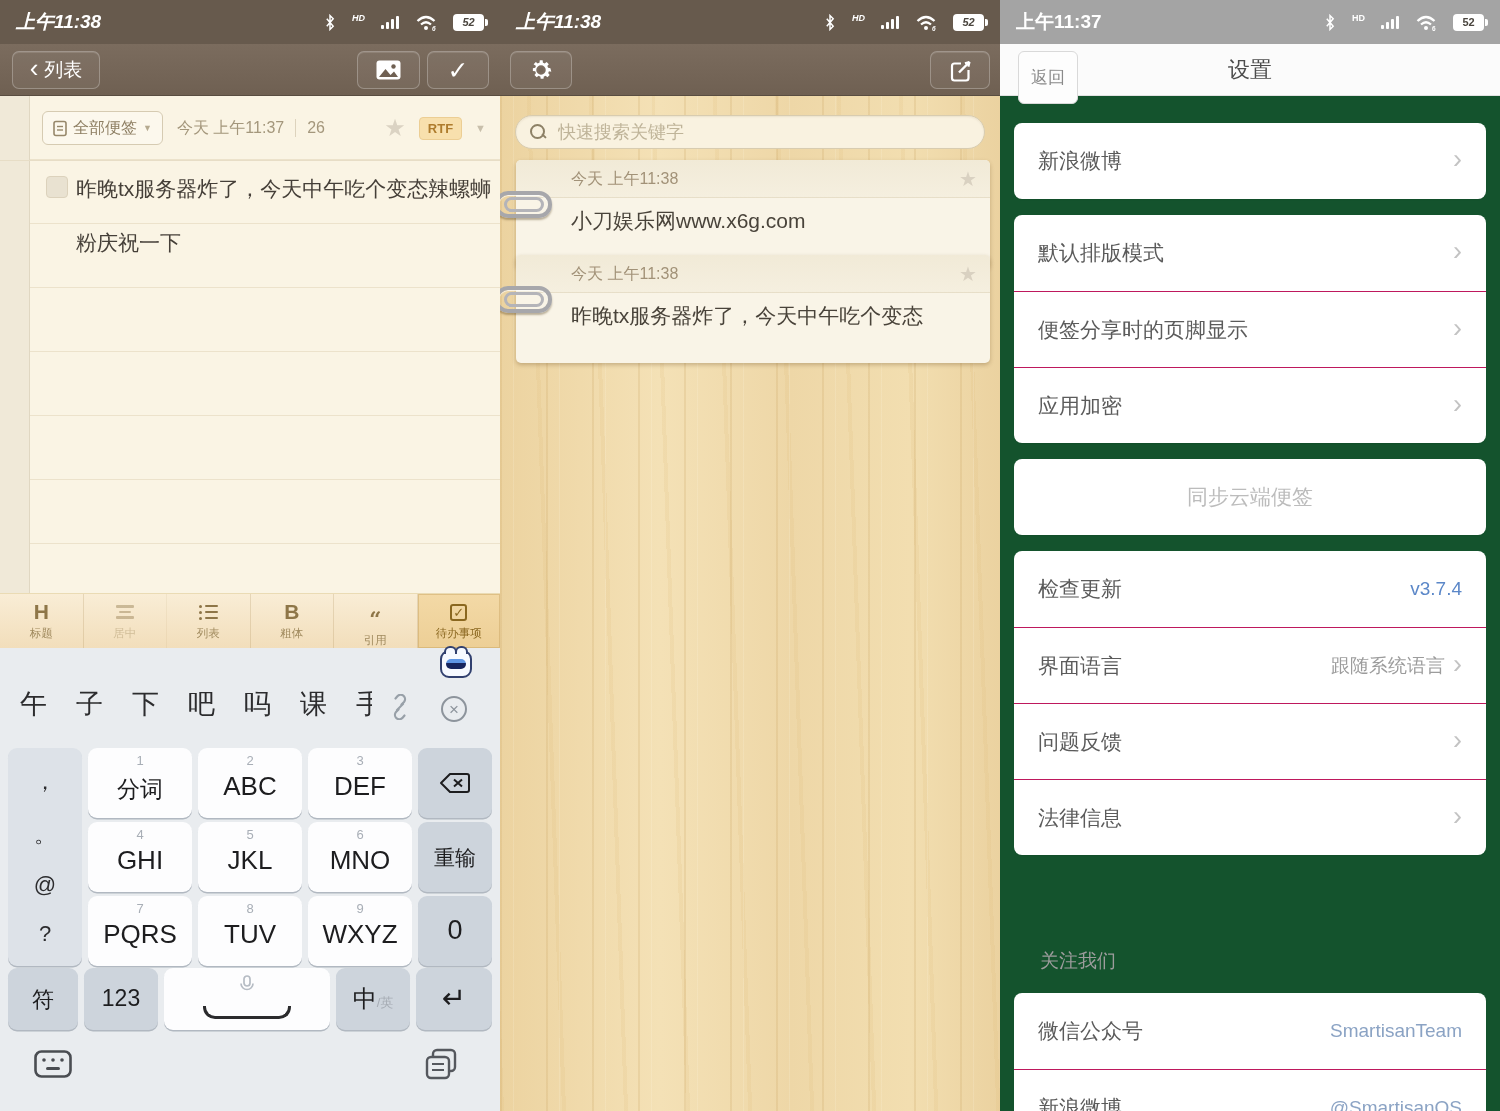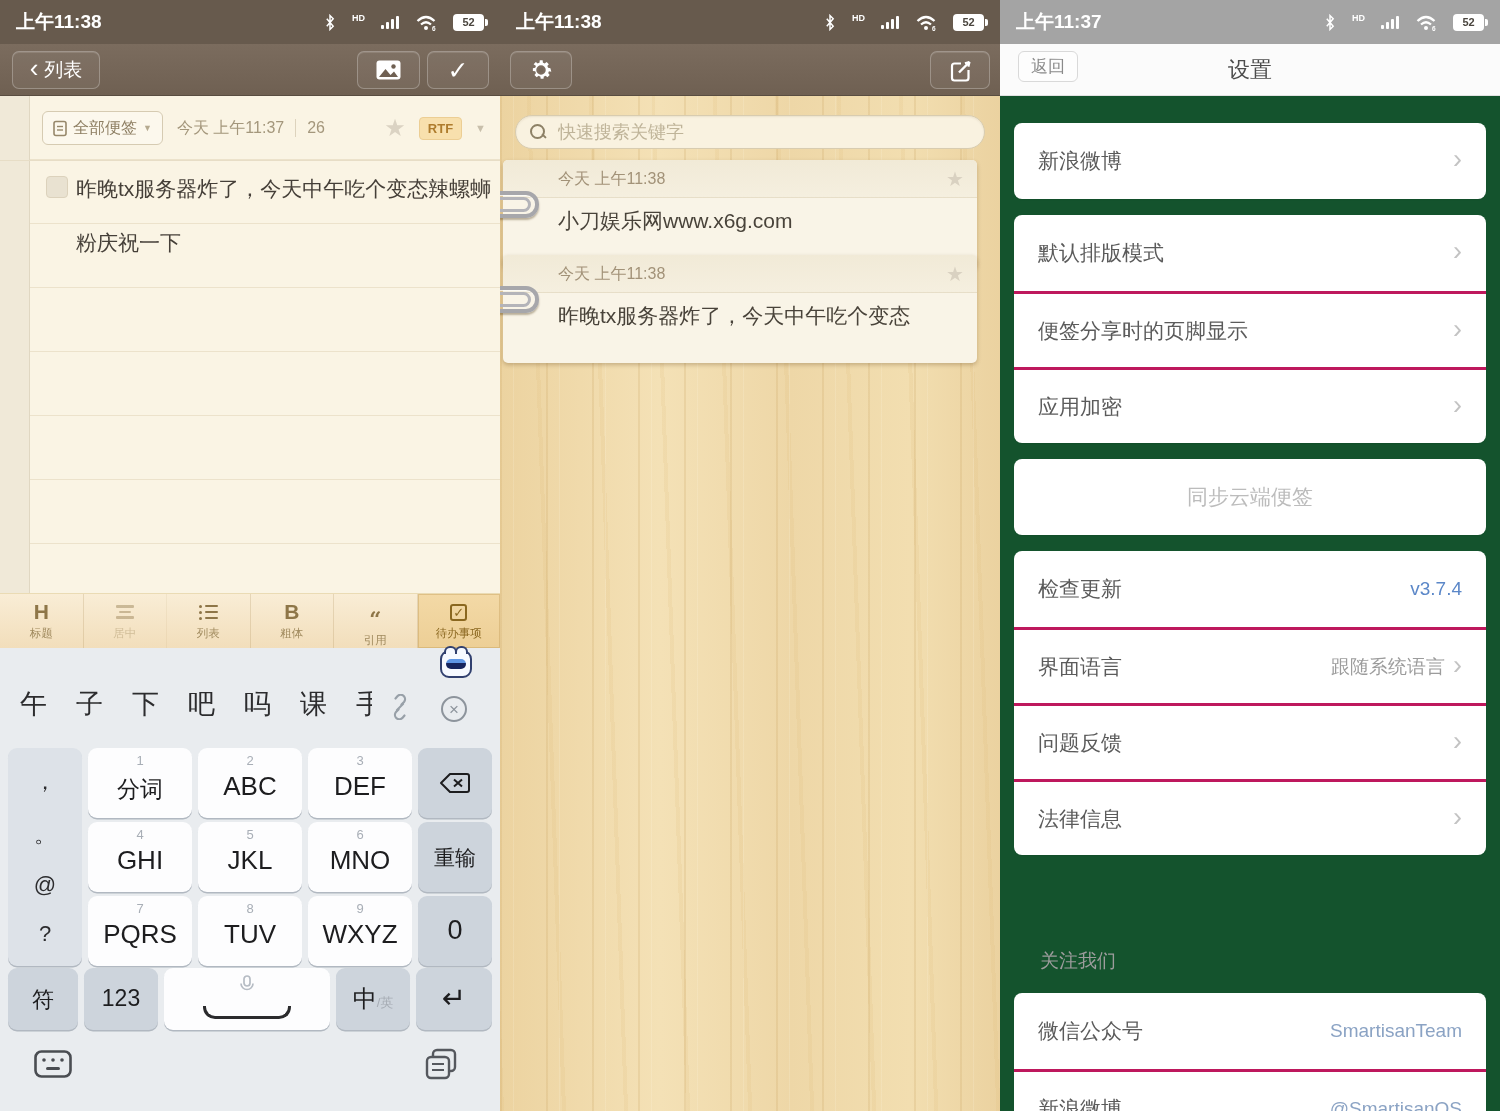--- a/index.html
+++ b/index.html
@@ -6,21 +6,21 @@
   *{box-sizing:border-box;font-family:"Liberation Sans","DejaVu Sans",sans-serif;}
   #screen{position:relative;width:1500px;height:1111px;overflow:hidden;background:#000;}
   .panel{position:absolute;top:0;width:500px;height:1111px;overflow:hidden;}
   #p1{left:0;background:#e9ecef;}
   #p2{left:500px;}
   #p3{left:1000px;background:#14532d;}
 
   
   .status{position:absolute;top:0;left:0;right:0;height:44px;display:flex;align-items:center;
           padding:0 16px;color:#fff;font-size:19px;font-weight:bold;}
-  .st-brown{background:#675a4d;}
+  .st-brown{background:#675a4d;font-style:italic;}
   .st-gray{background:#a4a4a4;}
   .status .right{margin-left:auto;display:flex;align-items:flex-end;gap:16px;}
   .hd{font-size:9px;font-weight:bold;line-height:9px;margin-bottom:8px;}
   .sig{display:flex;align-items:flex-end;gap:2px;margin-bottom:2px;}
   .sig i{display:block;width:3px;background:#fff;border-radius:1px;}
   .batt{width:31px;height:17px;background:#fff;border-radius:4px;color:#4a453e;font-size:11px;
         font-weight:bold;display:flex;align-items:center;justify-content:center;position:relative;margin-bottom:0px;}
   .batt:after{content:"";position:absolute;right:-4px;top:5px;width:3px;height:7px;background:#fff;border-radius:0 2px 2px 0;}
 
   
@@ -117,42 +117,42 @@
       linear-gradient(90deg,#ecd3a0,#f4e1b6 32%,#eed7a7 58%,#f2deb0 82%,#ebd2a0);}
   .searchbar{position:absolute;left:15px;top:19px;width:470px;height:34px;background:#f9f2e0;
              border:1px solid #d8ccb0;border-radius:17px;display:flex;align-items:center;padding:0 14px;
              box-shadow:inset 0 1px 2px rgba(120,90,40,.10);}
   .mag{position:relative;width:17px;height:17px;margin-right:9px;flex:none;}
   .mag:before{content:"";position:absolute;left:0;top:0;width:11px;height:11px;border:2px solid #8d8166;border-radius:50%;}
   .mag:after{content:"";position:absolute;left:11px;top:11px;width:6px;height:2px;background:#8d8166;
              transform:rotate(45deg);border-radius:1px;}
   .searchbar input{flex:1;background:transparent;border:none;outline:none;font-size:18px;color:#6b6250;}
   .searchbar input::placeholder{color:#bfb499;}
-  .note-card{position:absolute;left:3px;width:474px;height:108px;background:#f9f4e7;border-radius:5px;
+  .note-card{position:absolute;left:16px;width:474px;height:108px;background:#f9f4e7;border-radius:5px;
              box-shadow:0 2px 4px rgba(95,65,25,.30);cursor:pointer;}
   .card-head{position:absolute;left:0;right:0;top:0;height:38px;border-radius:5px 5px 0 0;
              background:linear-gradient(#f1ead7,#f5efdf);border-bottom:1px solid rgba(150,120,70,.10);}
   .card-date{position:absolute;left:55px;top:9px;font-size:16px;color:#a29278;}
   .card-star{position:absolute;right:13px;top:7px;font-size:20px;color:#d9d1c1;cursor:pointer;}
   .card-text{position:absolute;left:55px;top:47px;right:14px;font-size:21px;color:#49433a;white-space:nowrap;overflow:hidden;}
   .clip{position:absolute;left:-21px;top:31px;width:57px;height:27px;z-index:3;}
   .clip .outer{position:absolute;inset:0;border:4px solid #a7a7ab;border-radius:13px;
                box-shadow:0 2px 2px rgba(70,45,10,.35),inset 0 1px 1px rgba(255,255,255,.8);}
   .clip .inner{position:absolute;left:9px;top:6px;width:40px;height:15px;border:3.5px solid #b4b4b9;border-radius:8px;}
 
   
   .p3-bar{position:absolute;top:44px;left:0;right:0;height:52px;background:#fbfbfb;border-bottom:1px solid #e2e2e2;}
   .p3-title{position:absolute;left:0;right:0;top:0;height:52px;display:flex;align-items:center;justify-content:center;
             font-size:22px;color:#4c4c4c;}
-  .backbtn{position:absolute;left:18px;top:7px;width:60px;height:31px;border:1px solid #d9d9d9;border-radius:6px;
+  .backbtn{position:absolute;left:18px;top:7px;width:60px;height:53px;border:1px solid #d9d9d9;border-radius:6px;
            background:#fdfdfd;color:#8a8a8a;font-size:17px;display:flex;align-items:center;justify-content:center;cursor:pointer;}
   .s-card{position:absolute;left:14px;width:472px;background:#fff;border-radius:8px;
           box-shadow:0 1px 1px rgba(0,0,0,.06);overflow:hidden;}
   .s-row{height:76px;display:flex;align-items:center;padding:0 24px;cursor:pointer;}
-  .s-row + .s-row{border-top:3px solid #be185d;}
+  .s-row + .s-row{border-top:1px solid #be185d;}
   .s-label{font-size:21px;color:#5b5b5b;}
   .s-right{margin-left:auto;display:flex;align-items:center;gap:8px;}
   .s-value{font-size:19px;color:#9c9c9c;}
   .s-value.blue{color:#5b87c8;}
   .s-value.linkblue{color:#8ba3c4;}
   .s-chev{font-size:27px;color:#c3c3c3;line-height:1;margin-top:-3px;}
   .s-sync{display:flex;align-items:center;justify-content:center;height:76px;font-size:21px;color:#bcbcbc;cursor:pointer;}
   .s-section{position:absolute;left:40px;font-size:19px;color:#9c9c9c;}
 </style>
 </head>

